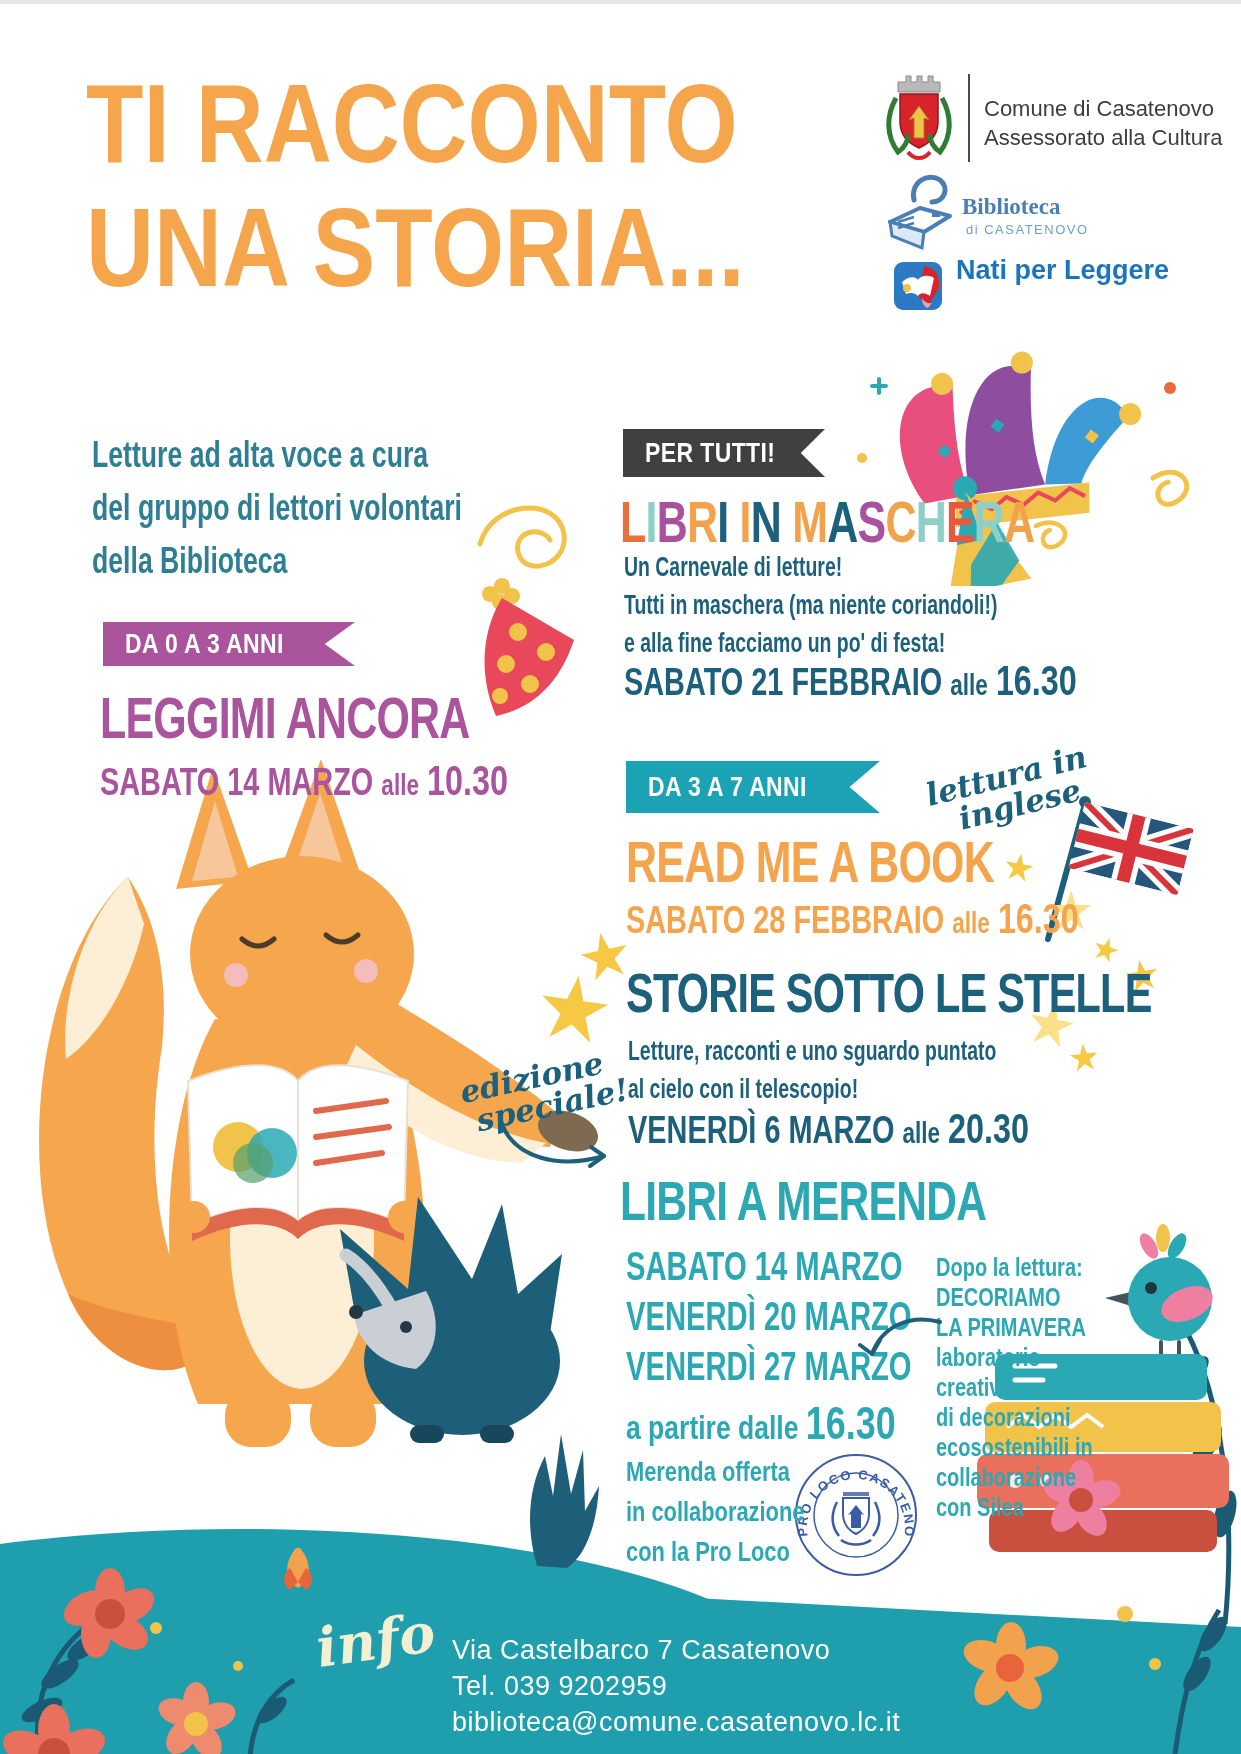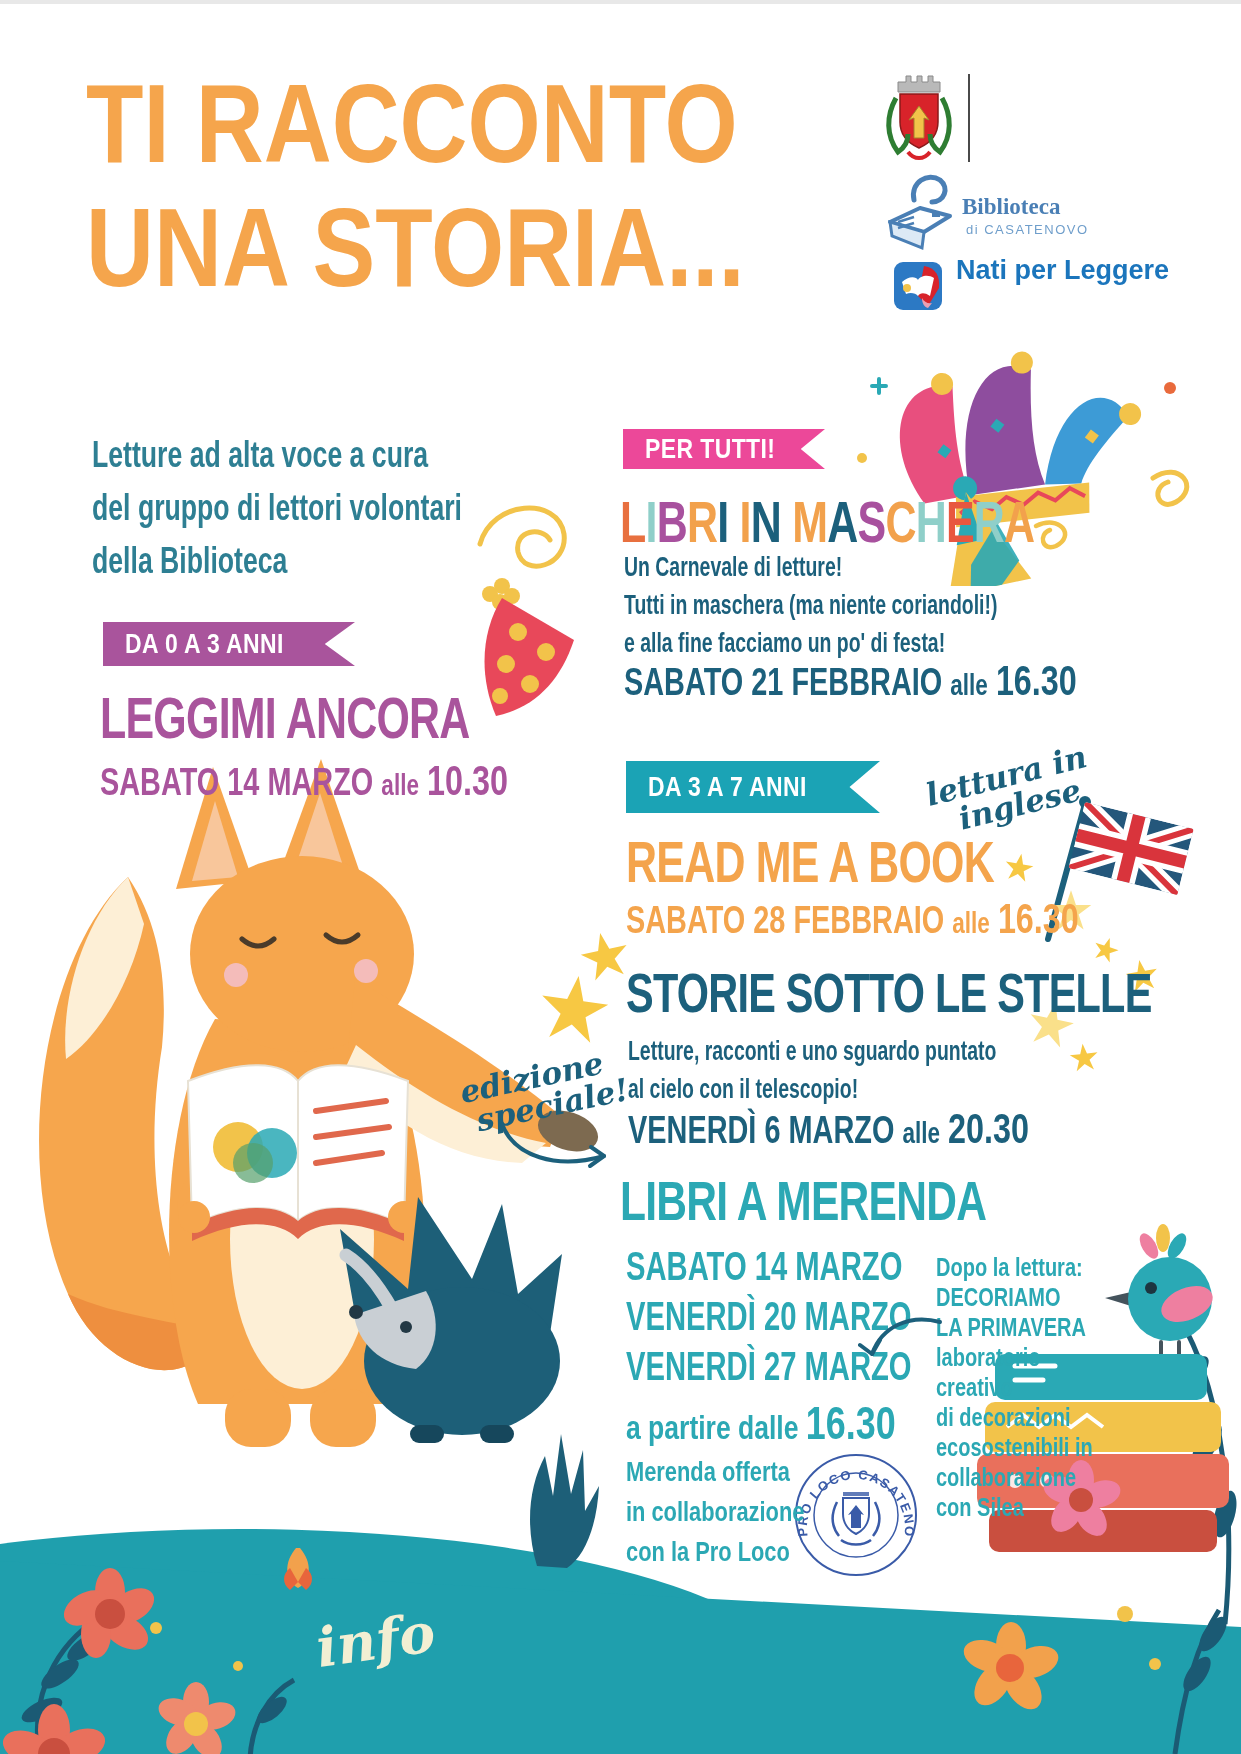--- a/index.html
+++ b/index.html
@@ -49,20 +49,24 @@
 
   <svg class="abs" style="left:884px;top:64px;z-index:5;" width="70" height="96" viewBox="0 0 70 96">
     <path d="M14 14 h8 v-6 h5 v6 h6 v-6 h5 v6 h6 v-6 h5 v6 h7 v10 H14 Z" fill="#b9b9b9" stroke="#8a8a8a" stroke-width="1"></path>
     <path d="M16 26 h38 v28 c0 14 -10 22 -19 26 c-9 -4 -19 -12 -19 -26 Z" fill="#d8232a" stroke="#8a1a1a" stroke-width="1.5"></path>
     <path d="M30 70 v-20 l-5 2 l10 -14 l10 14 l-5 -2 v20 Z" fill="#f2c34a" stroke="#a5802a" stroke-width="1"></path>
     <path d="M12 30 C 2 48, 2 68, 14 84 C 20 80, 24 74, 24 66" fill="none" stroke="#2e7d32" stroke-width="5"></path>
     <path d="M58 30 C 68 48, 68 68, 56 84 C 50 80, 46 74, 46 66" fill="none" stroke="#2e7d32" stroke-width="5"></path>
     <path d="M24 84 C 30 92, 40 92, 46 84" fill="none" stroke="#d8232a" stroke-width="4"></path>
   </svg>
   <div class="abs" style="left:968px;top:70px;width:2px;height:88px;background:#4a4a4a;z-index:5;"></div>
+  <div class="abs logo-text" style="left:984px;top:90px;z-index:5;">
+    <div>Comune di Casatenovo</div>
+    <div>Assessorato alla Cultura</div>
+  </div>
 
   <svg class="abs" style="left:884px;top:166px;z-index:5;" width="72" height="84" viewBox="0 0 72 84">
     <path d="M30 30 C 26 12, 44 2, 56 10 C 66 18, 60 32, 48 32" fill="none" stroke="#4a7fb5" stroke-width="5" stroke-linecap="round"></path>
     <path d="M6 52 L36 38 L66 46 L40 62 Z" fill="#ffffff" stroke="#4a7fb5" stroke-width="4" stroke-linejoin="round"></path>
     <path d="M6 52 L40 62 L38 78 L8 66 Z" fill="#dce9f5" stroke="#4a7fb5" stroke-width="3"></path>
     <path d="M14 52 L30 47 M14 58 L30 53" stroke="#4a7fb5" stroke-width="2.5"></path>
     <rect x="48" y="42" width="8" height="5" fill="#4a7fb5"></rect>
   </svg>
   <div class="abs bib-name" style="left:962px;top:190px;z-index:5;">Biblioteca</div>
   <div class="abs bib-sub" style="left:966px;top:218px;z-index:5;">di CASATENOVO</div>
@@ -85,21 +89,21 @@
   <div class="abs badge" style="left:103px;top:618px;width:230px;height:44px;background:#A9549C;z-index:5;">
     <span>DA 0 A 3 ANNI</span>
   </div>
   <div class="abs cond h1 purple-txt" style="left:100px;top:680px;font-size:58px;z-index:5;">LEGGIMI ANCORA</div>
   <div class="abs cond dateline purple-txt" style="left:100px;top:752px;z-index:5;">
     <span>SABATO 14 MARZO</span>
     <span class="alle">alle</span>
     <span class="time">10.30</span>
   </div>
 
-  <div class="abs badge" style="left:623px;top:425px;width:180px;height:40px;background:#ec4899;z-index:5;">
+  <div class="abs badge" style="left:623px;top:425px;width:180px;height:48px;background:#404040;z-index:5;">
     <span>PER TUTTI!</span>
   </div>
   <div class="abs cond h1" style="left:620px;top:484px;font-size:58px;white-space:pre;z-index:5;"><span style="color: rgb(232, 112, 63);">L</span><span style="color: rgb(143, 207, 201);">I</span><span style="color: rgb(168, 81, 158);">B</span><span style="color: rgb(242, 161, 76);">R</span><span style="color: rgb(28, 96, 124);">I</span><span> </span><span style="color: rgb(242, 161, 76);">I</span><span style="color: rgb(28, 96, 124);">N</span><span> </span><span style="color: rgb(242, 161, 76);">M</span><span style="color: rgb(28, 96, 124);">A</span><span style="color: rgb(168, 81, 158);">S</span><span style="color: rgb(242, 161, 76);">C</span><span style="color: rgb(143, 207, 201);">H</span><span style="color: rgb(232, 87, 63);">E</span><span style="color: rgb(143, 207, 201);">R</span><span style="color: rgb(242, 161, 76);">A</span></div>
   <div class="abs cond hand dark-txt" style="left:624px;top:544px;z-index:5;">
     <div>Un Carnevale di letture!</div>
     <div>Tutti in maschera (ma niente coriandoli!)</div>
     <div>e alla fine facciamo un po' di festa!</div>
   </div>
   <div class="abs cond dateline dark-txt" style="left:624px;top:652px;z-index:5;">
     <span>SABATO 21 FEBBRAIO</span>
@@ -415,14 +419,19 @@
       <circle cx="75" cy="474" r="14" fill="#E8653C"></circle>
     </g>
     <circle cx="190" cy="420" r="8" fill="#F2C34A"></circle>
     <circle cx="220" cy="470" r="6" fill="#F2C34A"></circle>
     <path d="M240 560 C 248 500, 262 450, 284 416" stroke="#1B5A74" stroke-width="5" fill="none"></path>
     <ellipse cx="262" cy="480" rx="20" ry="9" fill="#1B5A74" transform="rotate(-55 262 480)"></ellipse>
     <ellipse cx="278" cy="440" rx="20" ry="9" fill="#1B5A74" transform="rotate(-55 278 440)"></ellipse>
   </svg>
 
   <div class="abs script" style="left:316px;top:1604px;font-size:54px;color:#F2EFD3;transform:rotate(-8deg);z-index:5;">info</div>
+  <div class="abs" style="left:452px;top:1628px;z-index:5;">
+    <div class="footer-line">Via Castelbarco 7 Casatenovo</div>
+    <div class="footer-line">Tel. 039 9202959</div>
+    <div class="footer-line">biblioteca@comune.casatenovo.lc.it</div>
+  </div>
 
 </div>
 
 </body></html>

